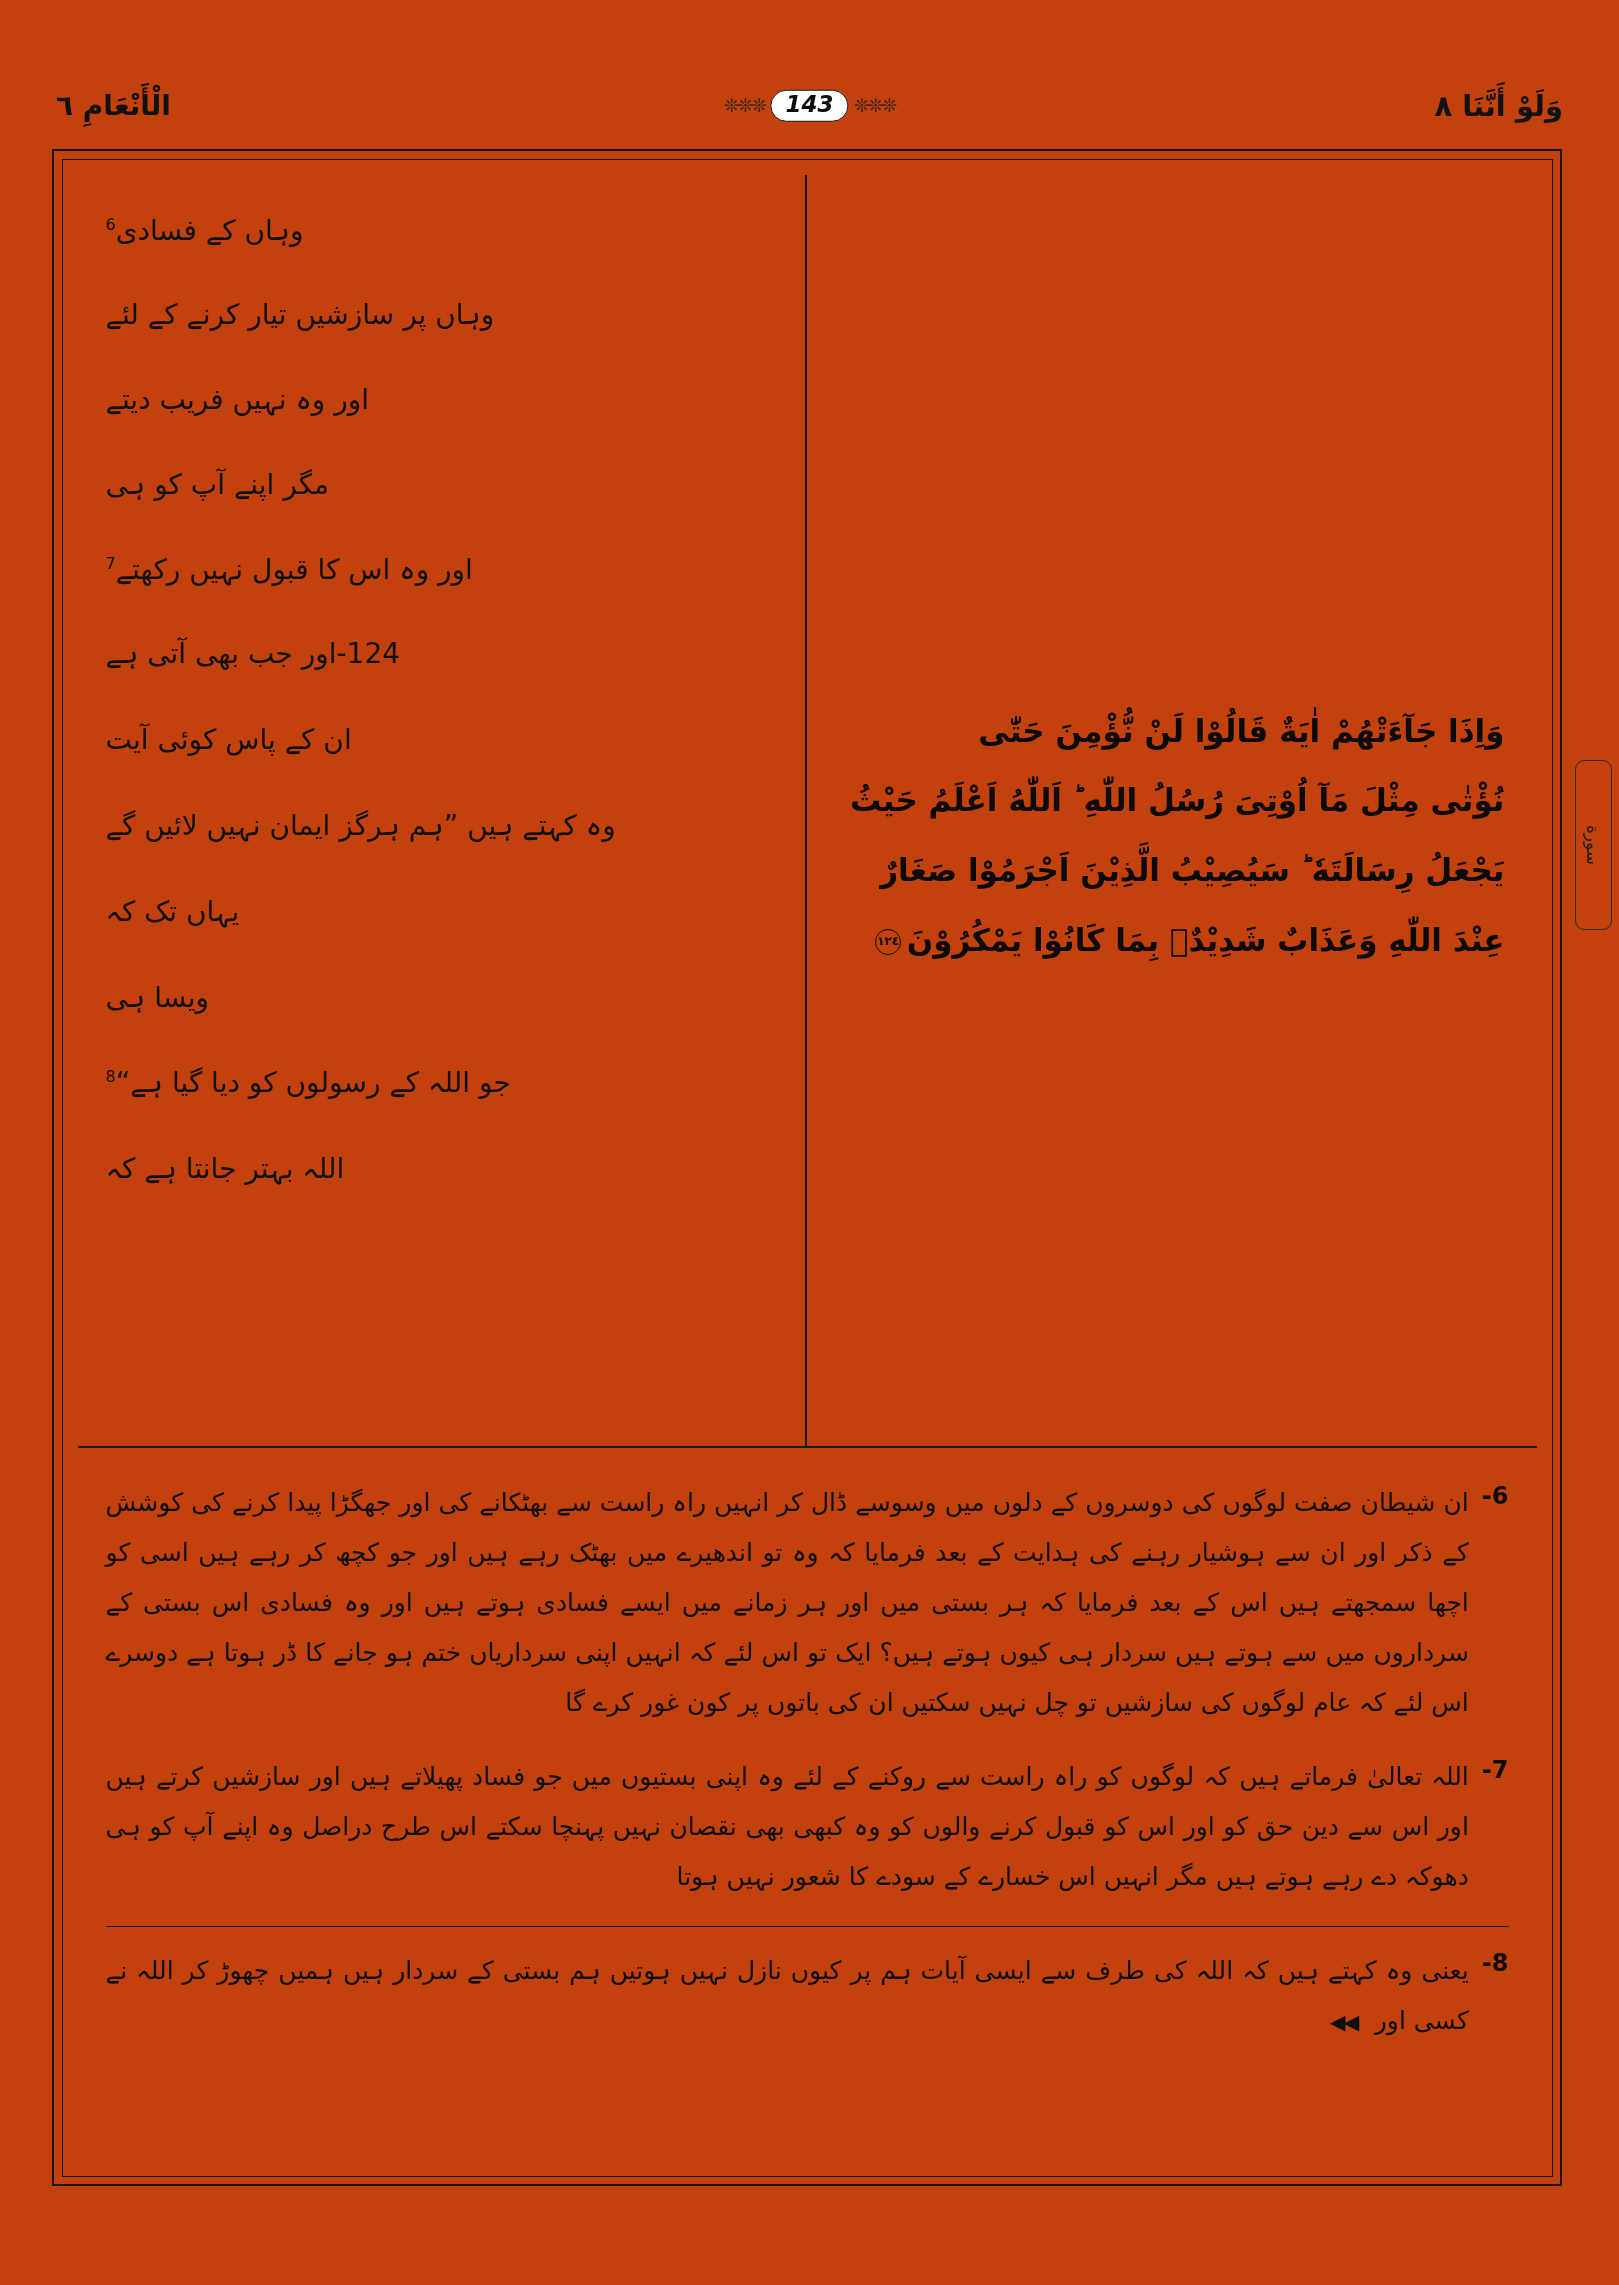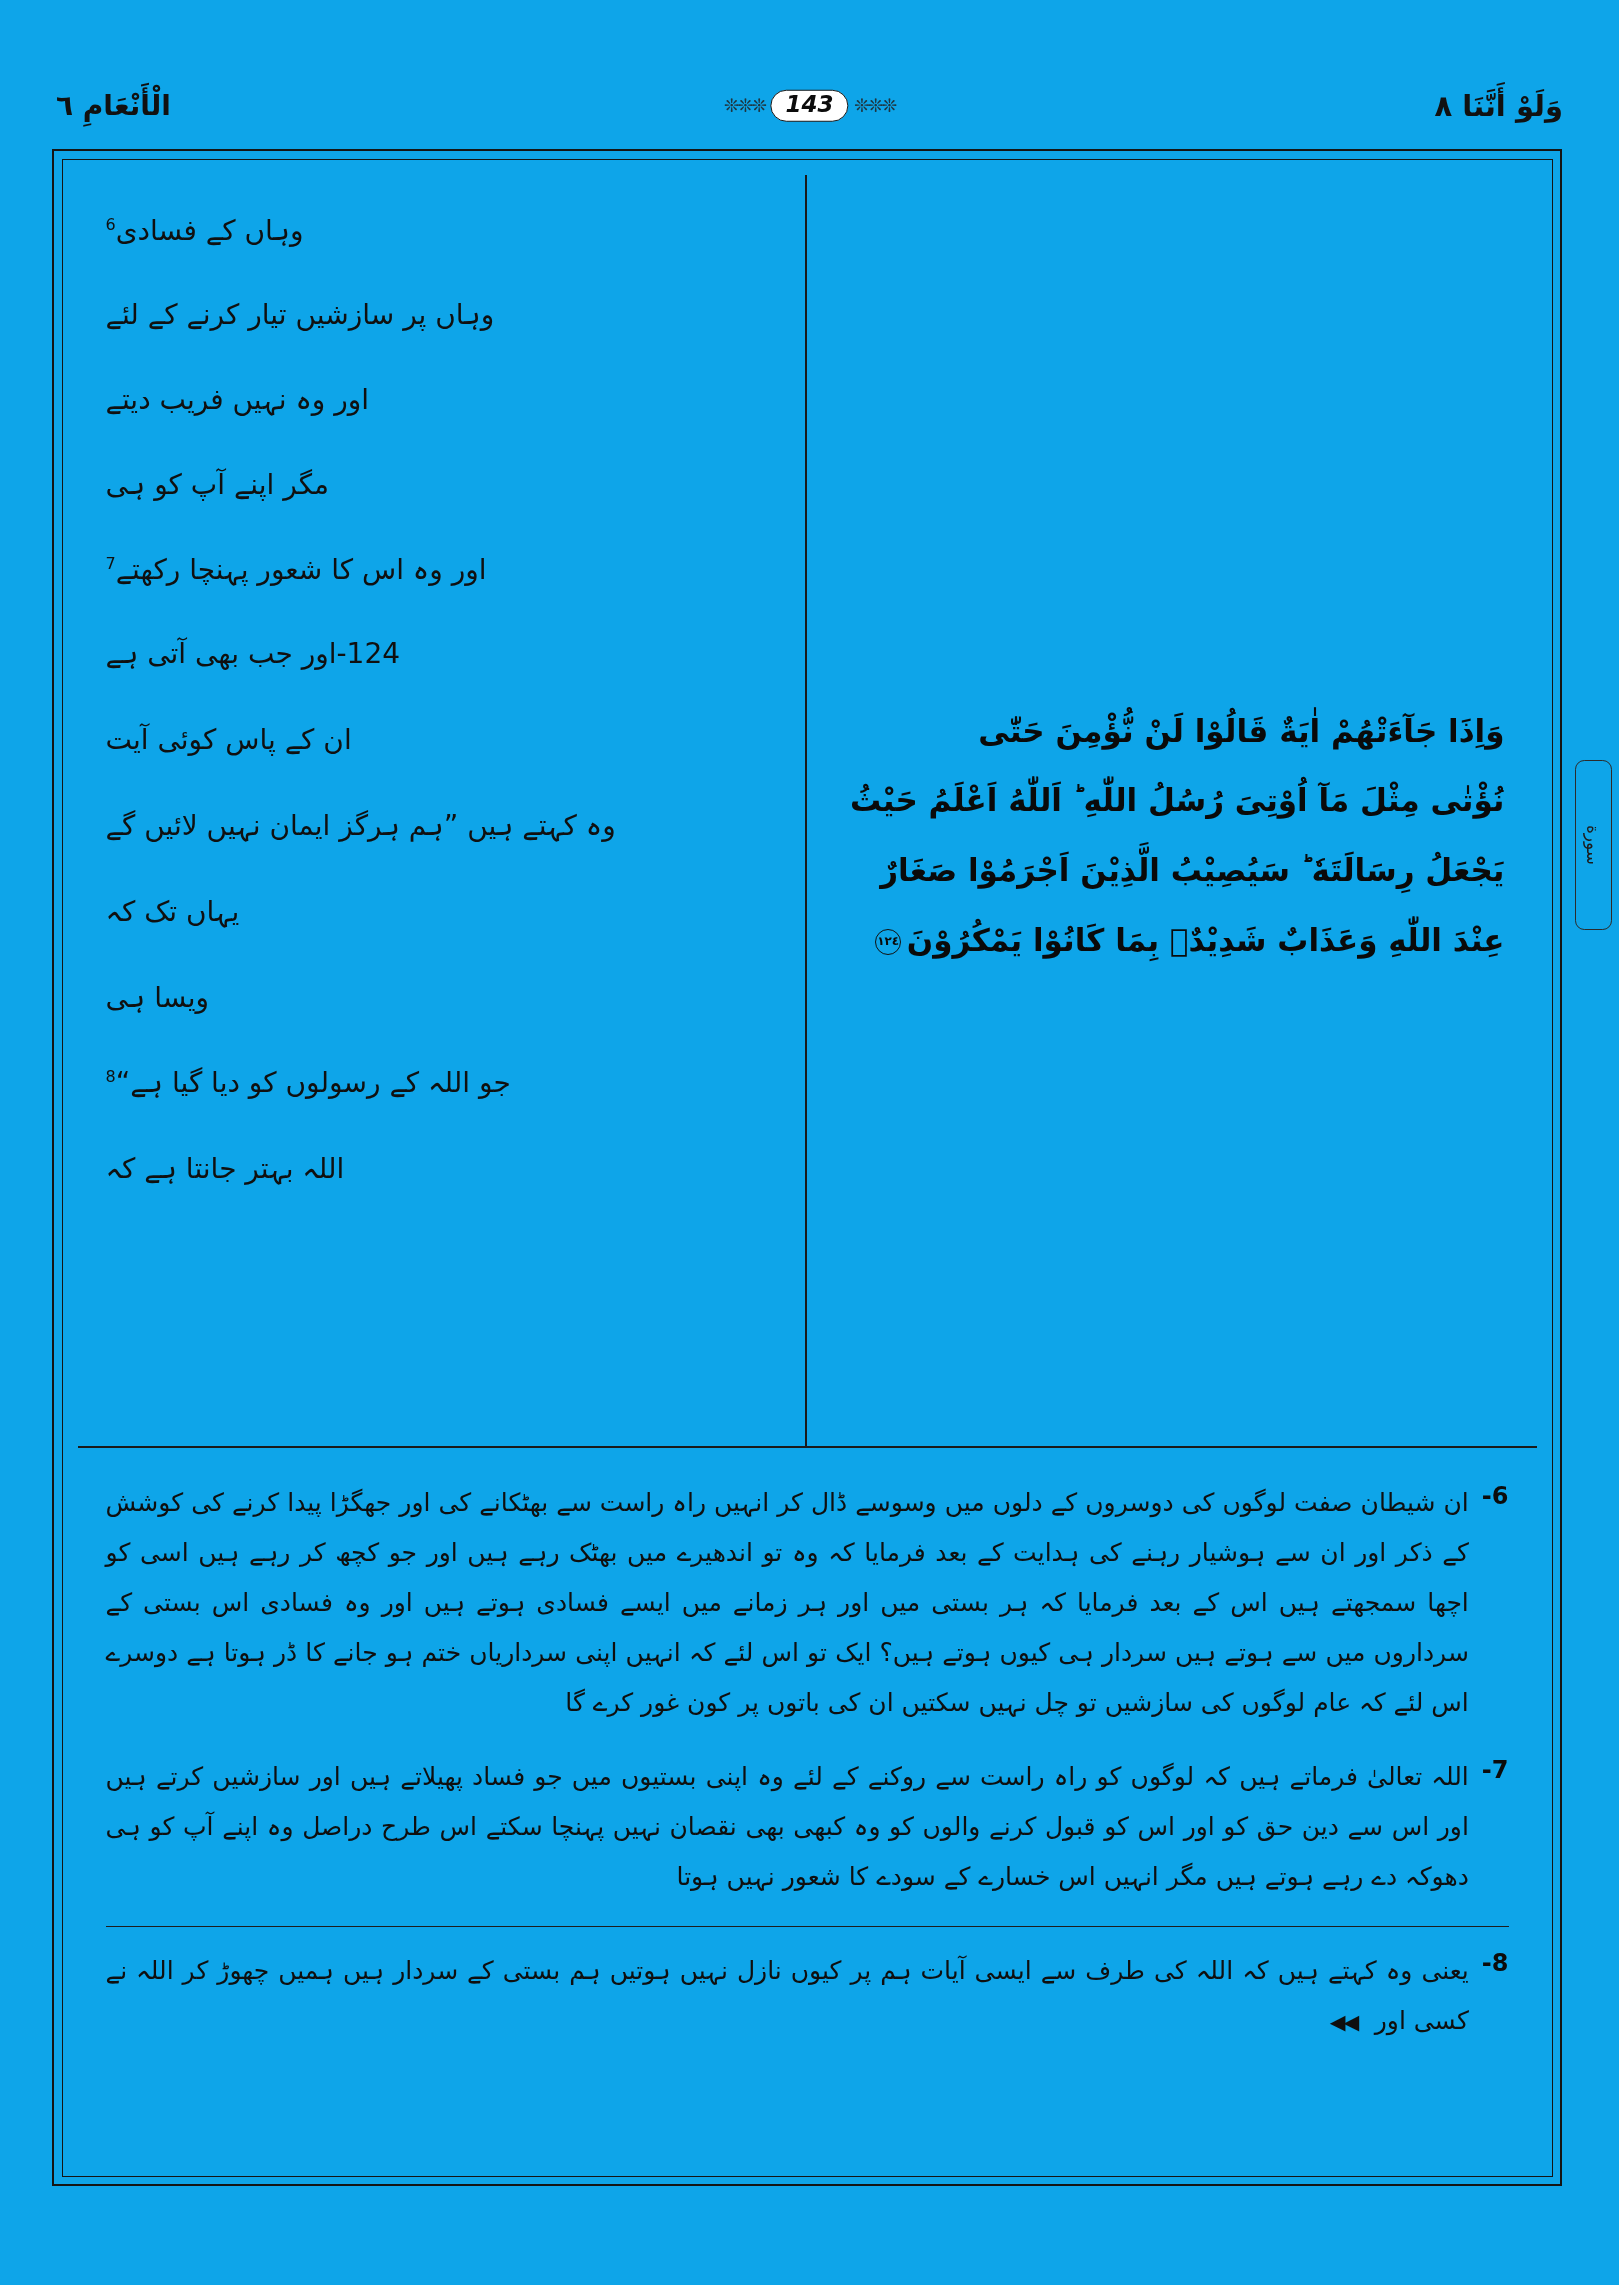--- a/index.html
+++ b/index.html
@@ -12,21 +12,21 @@
     height: 2286px;
     font-family: "DejaVu Sans", "Liberation Sans", sans-serif;
     color: #0c0c0c;
     position: relative;
     overflow: hidden;
   }
 
   .page {
     position: absolute;
     inset: 0;
-    background: #0ea5e9;
+    background: #c2410c;
   }
 
   
   .header {
     position: absolute;
     top: 73px;
     left: 56px;
     right: 56px;
     height: 65px;
     display: flex;
@@ -273,21 +273,21 @@
 
         <div class="col-urdu">
           <div class="urdu-lines">
             <div class="u-line">
               <span>وہاں کے فسادی</span><sup>6</sup>
             </div>
             <div class="u-line">وہاں پر سازشیں تیار کرنے کے لئے</div>
             <div class="u-line">اور وہ نہیں فریب دیتے</div>
             <div class="u-line">مگر اپنے آپ کو ہی</div>
             <div class="u-line">
-              <span>اور وہ اس کا شعور پہنچا رکھتے</span><sup>7</sup>
+              <span>اور وہ اس کا قبول نہیں رکھتے</span><sup>7</sup>
             </div>
           </div>
 
           <div class="urdu-lines urdu-group-2">
             <div class="u-line verse-lead">124-اور جب بھی آتی ہے</div>
             <div class="u-line">ان کے پاس کوئی آیت</div>
             <div class="u-line">وہ کہتے ہیں ”ہم ہرگز ایمان نہیں لائیں گے</div>
             <div class="u-line">یہاں تک کہ</div>
             <div class="u-line">ویسا ہی</div>
             <div class="u-line">

